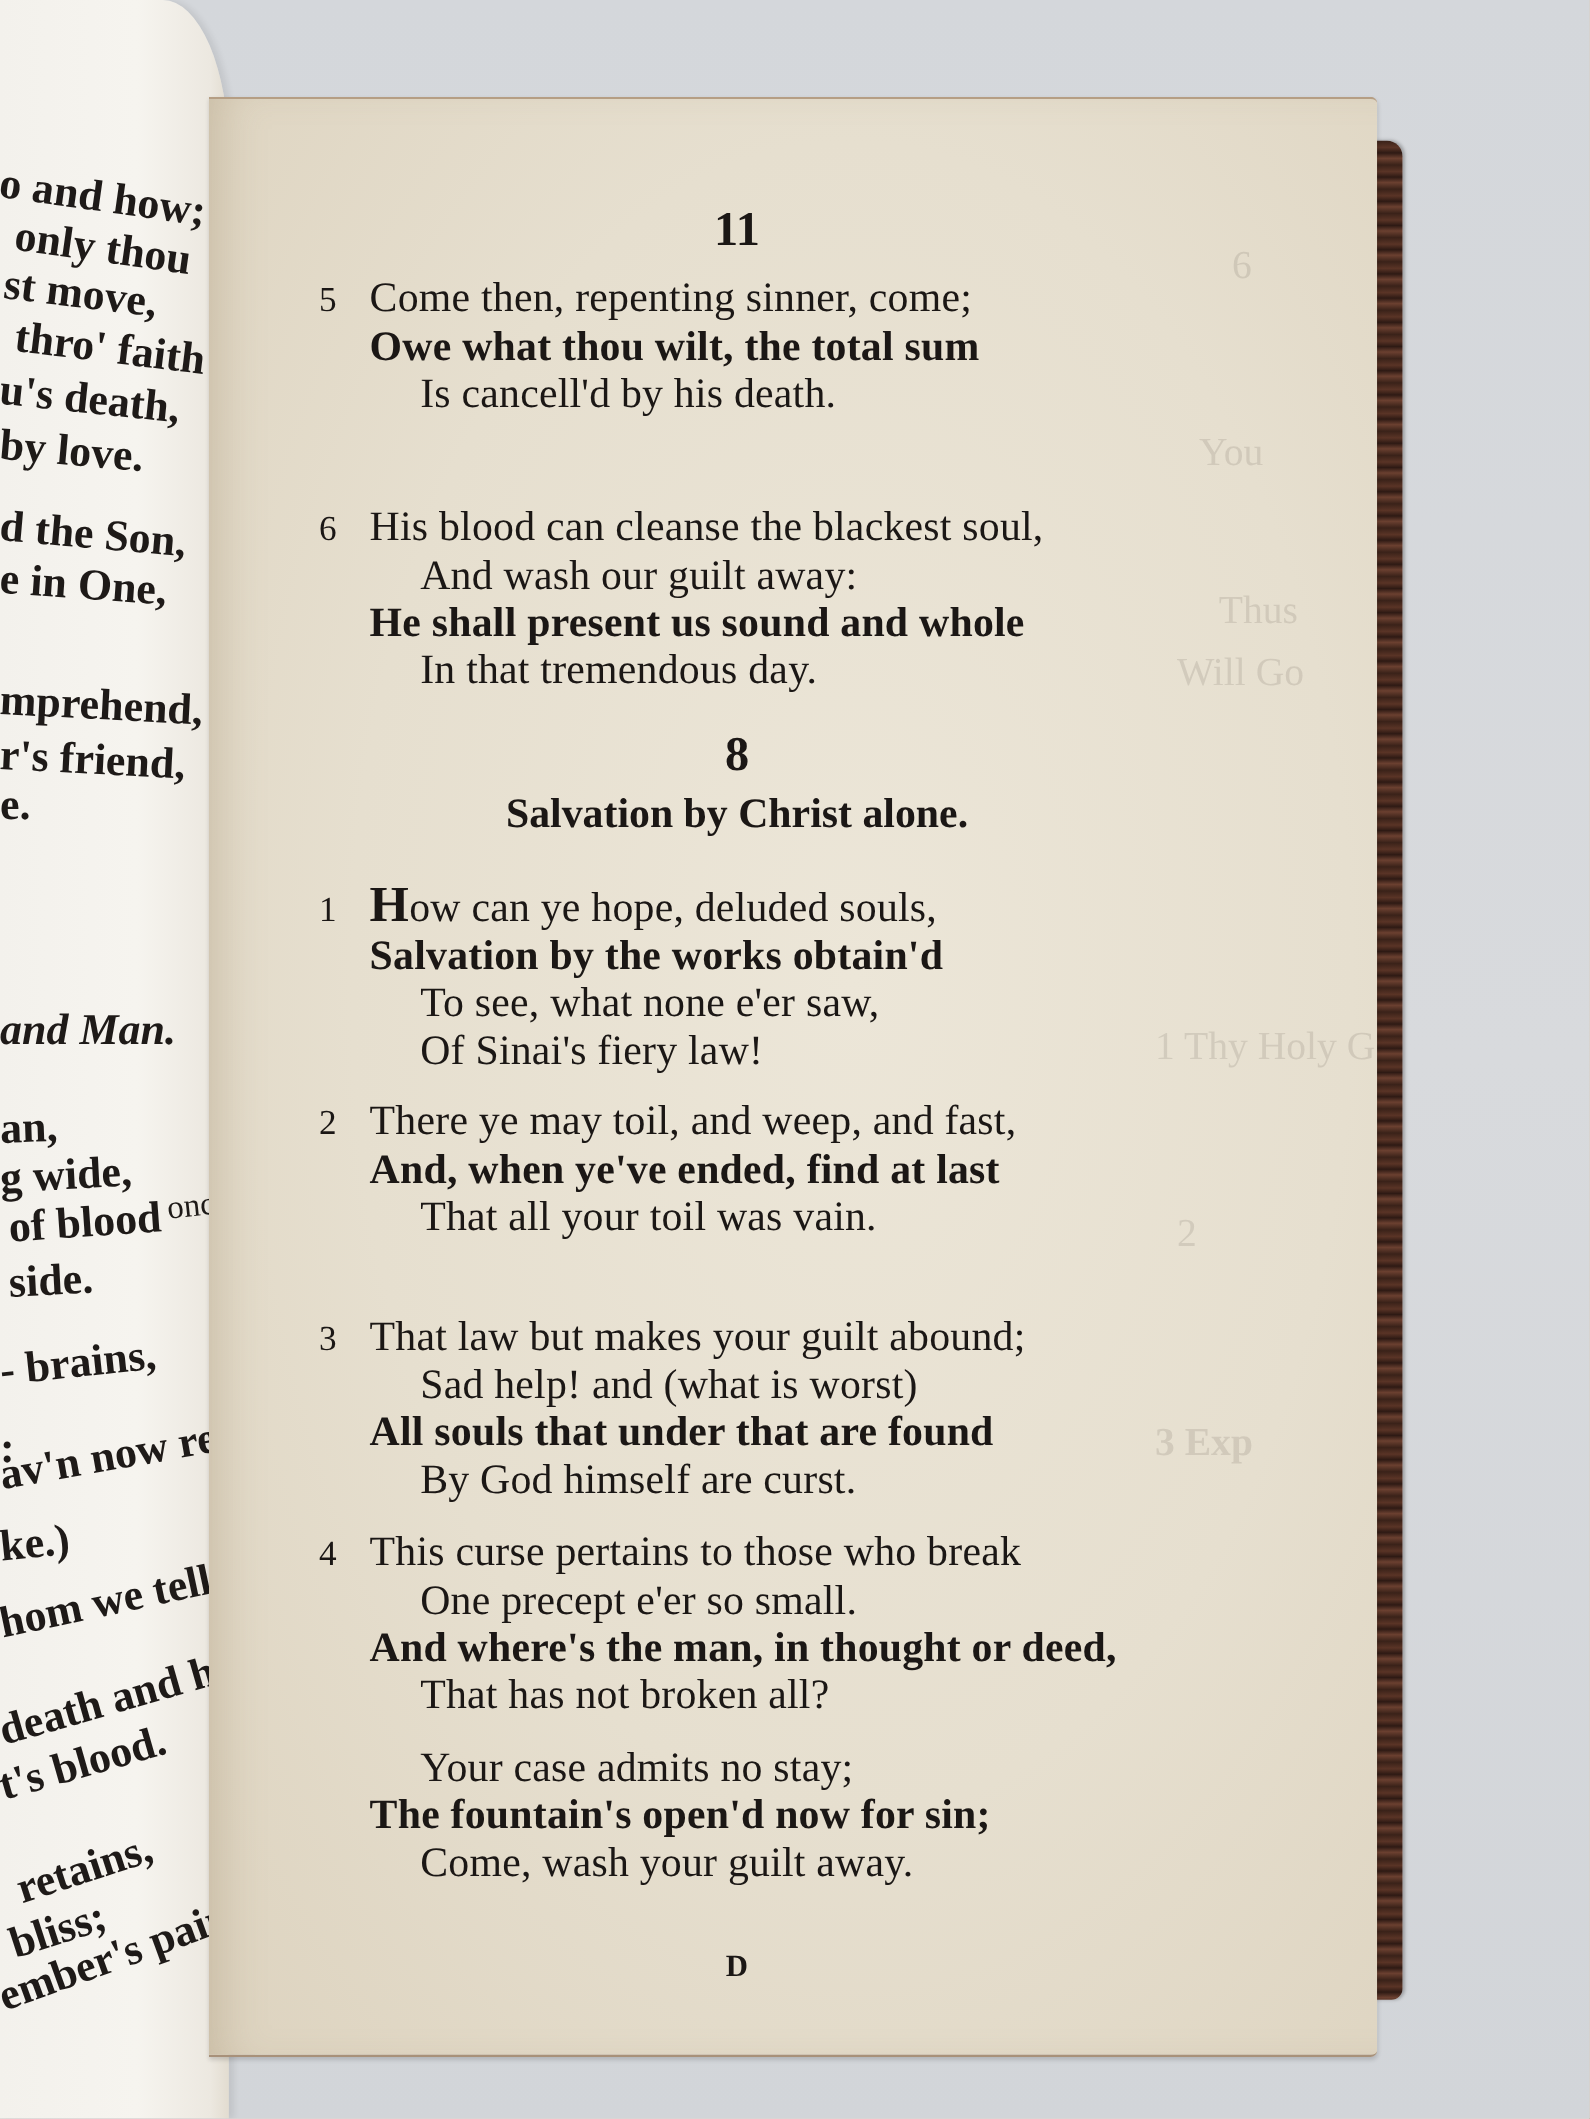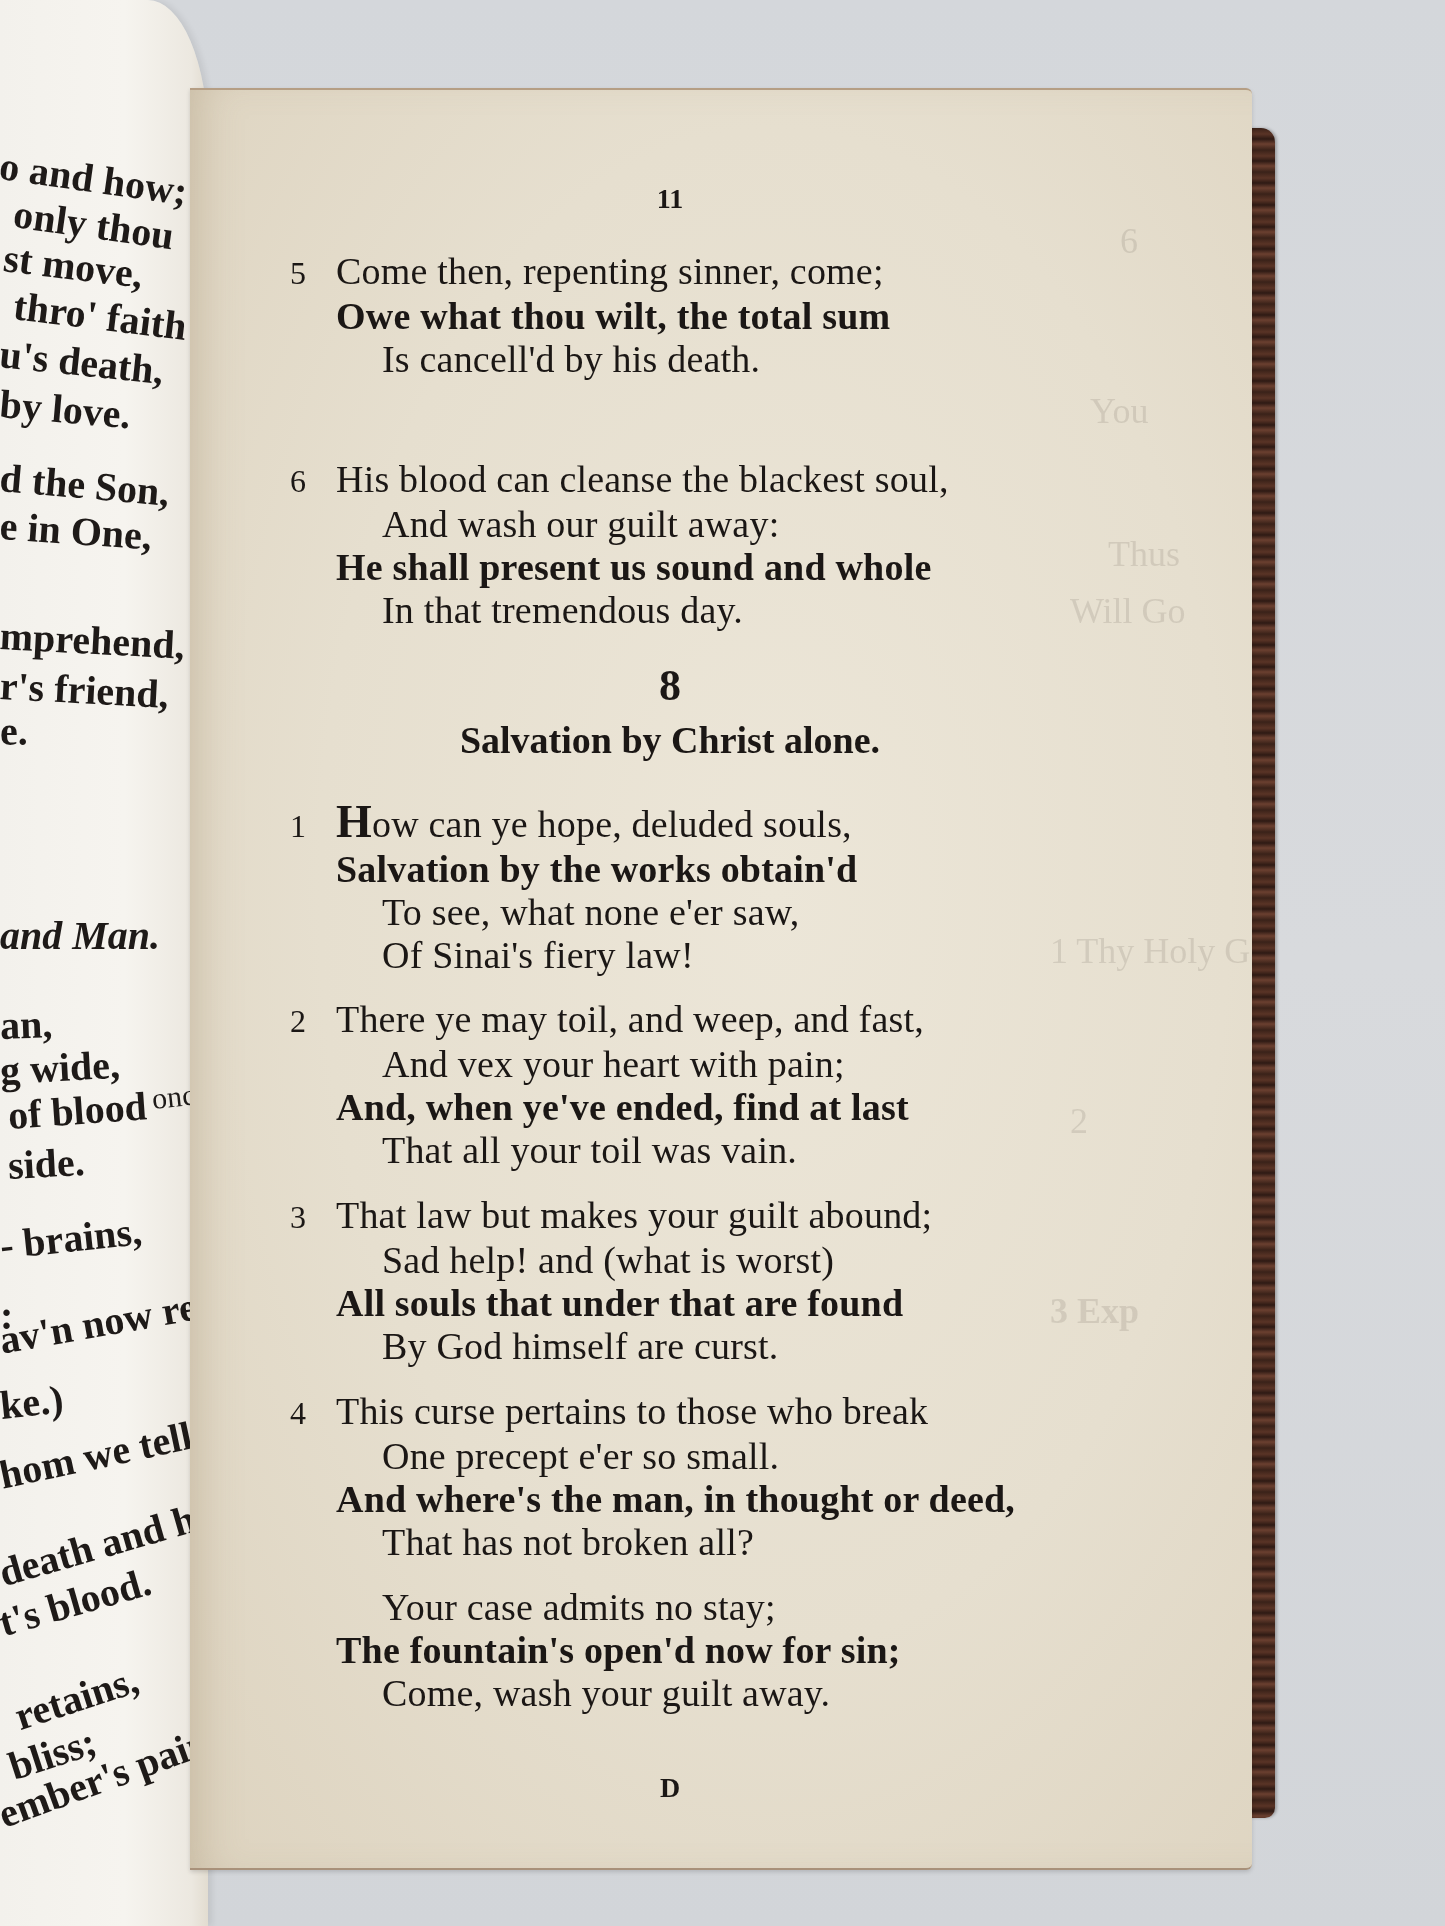--- a/index.html
+++ b/index.html
@@ -37,21 +37,21 @@
     border-bottom:2px solid #a8917a;
     box-shadow: inset 30px 0 40px -20px rgba(160,140,110,0.35), 0 2px 4px rgba(0,0,0,0.15);
     border-radius: 0 6px 6px 0;
   }
   .content {
     position:absolute; left:100px; top:0; width:860px;
     color:#1b1715;
   }
   .page-number {
     position:absolute; left:0; width:760px; top:93px; text-align:center;
-    font-size:28px; font-weight:bold;
+    font-size:44px; font-weight:bold;
   }
   .stanza { position:absolute; left:0; width:860px; }
   .verse-line {
     display:block; font-size:38px; line-height:43px; white-space:nowrap;
     letter-spacing:0.2px;
   }
   .verse-line .num { display:inline-block; width:46px; font-size:32px; }
   .verse-line.indent { padding-left:92px; }
   .verse-line.cont { padding-left:46px;font-weight:bold; }
   .hymn-number {
@@ -134,21 +134,20 @@
 
     <div class="stanza" style="top:710px;">
       <span class="verse-line"><span class="num">1</span><span class="dropcap">H</span><span>ow can ye hope, deluded souls,</span></span>
       <span class="verse-line cont">Salvation by the works obtain'd</span>
       <span class="verse-line indent">To see, what none e'er saw,</span>
       <span class="verse-line indent">Of Sinai's fiery law!</span>
     </div>
 
     <div class="stanza" style="top:908px;">
       <span class="verse-line"><span class="num">2</span><span>There ye may toil, and weep, and fast,</span></span>
-      <span class="verse-line indent">And vex your heart with pain;</span>
       <span class="verse-line cont">And, when ye've ended, find at last</span>
       <span class="verse-line indent">That all your toil was vain.</span>
     </div>
 
     <div class="stanza" style="top:1104px;">
       <span class="verse-line"><span class="num">3</span><span>That law but makes your guilt abound;</span></span>
       <span class="verse-line indent">Sad help! and (what is worst)</span>
       <span class="verse-line cont">All souls that under that are found</span>
       <span class="verse-line indent">By God himself are curst.</span>
     </div>

